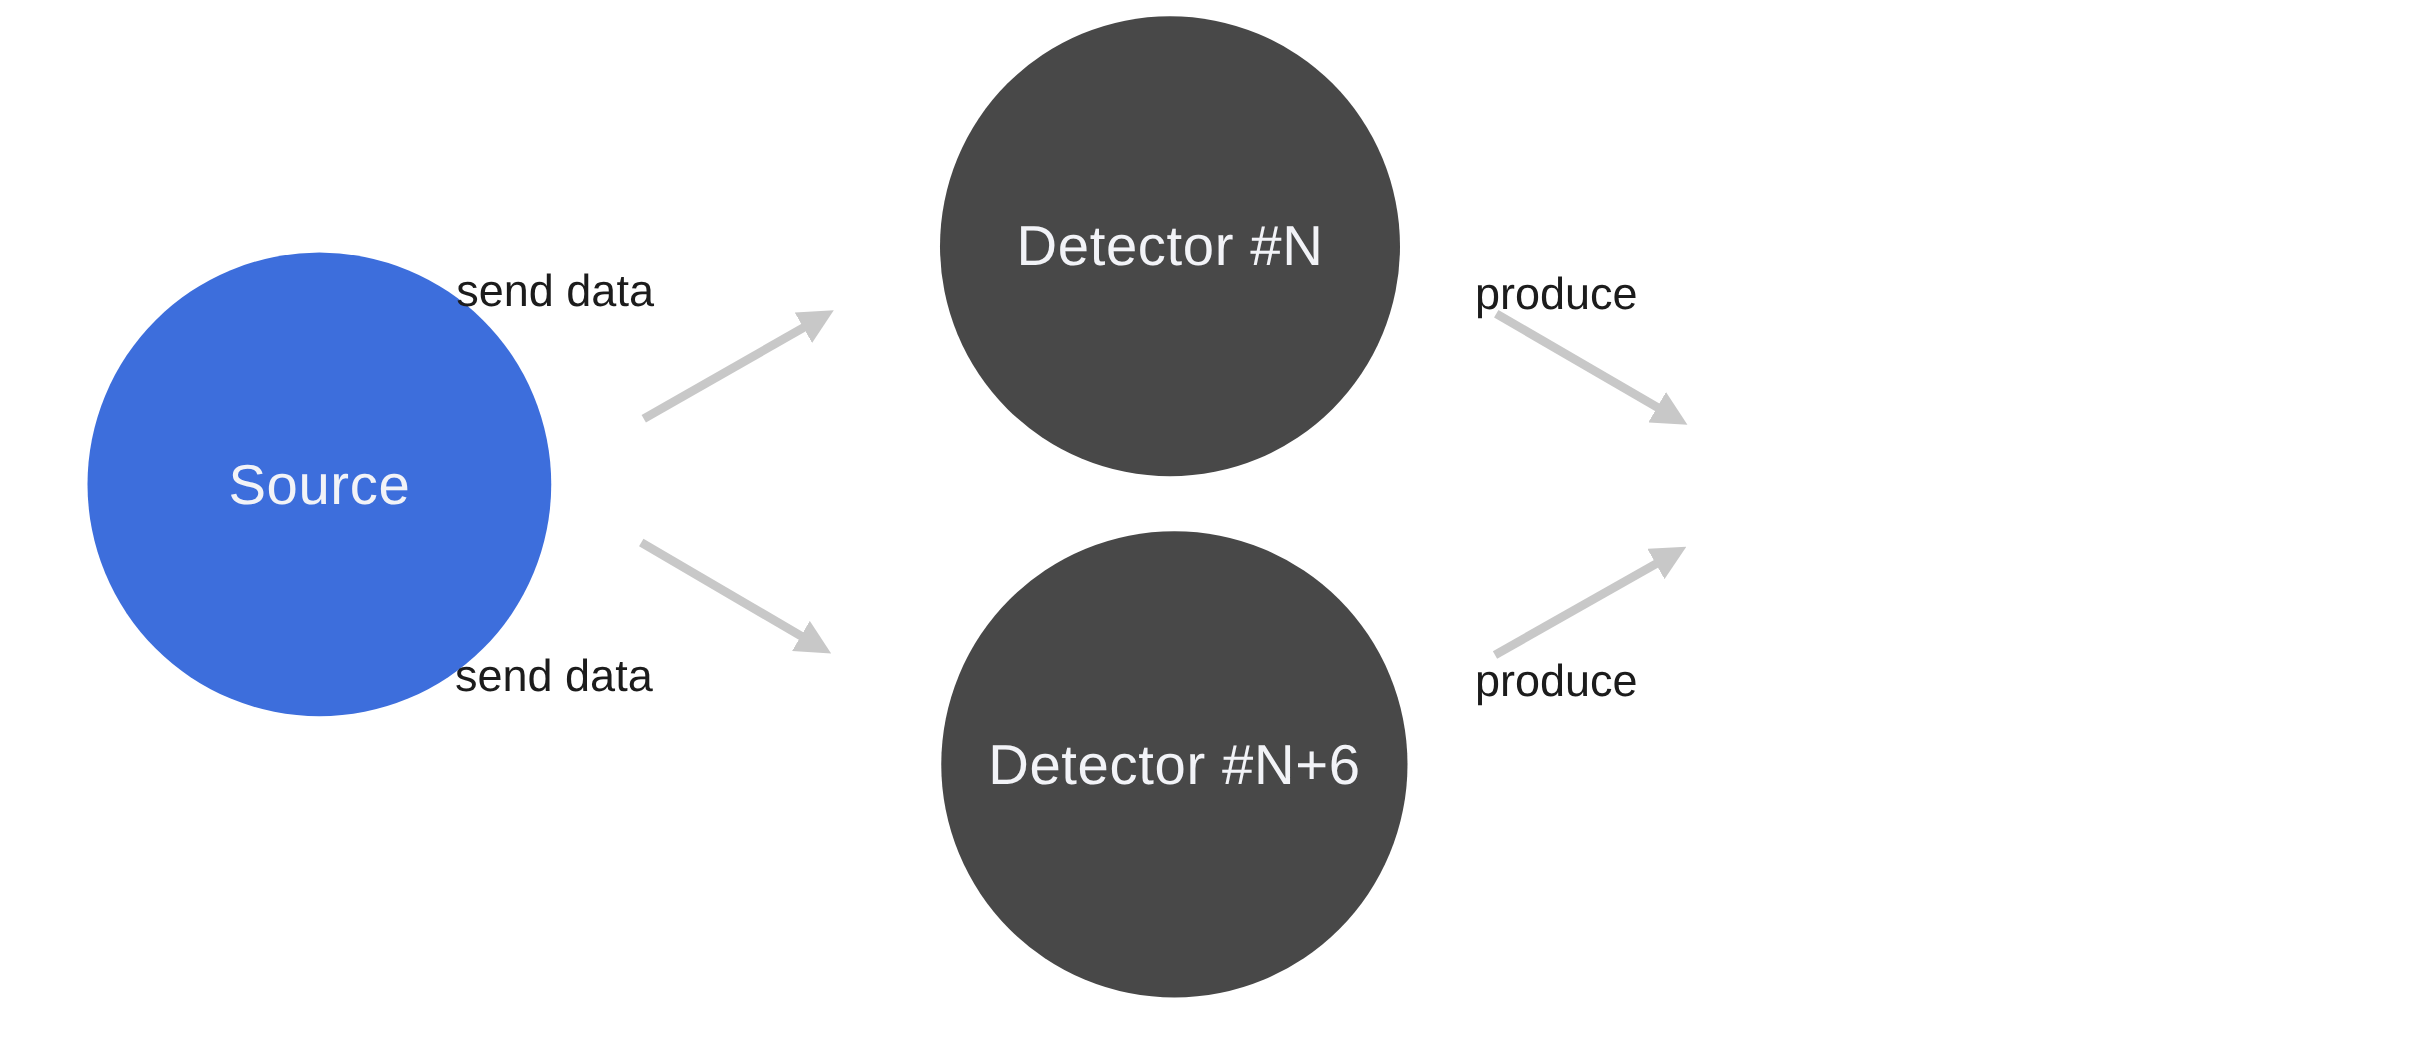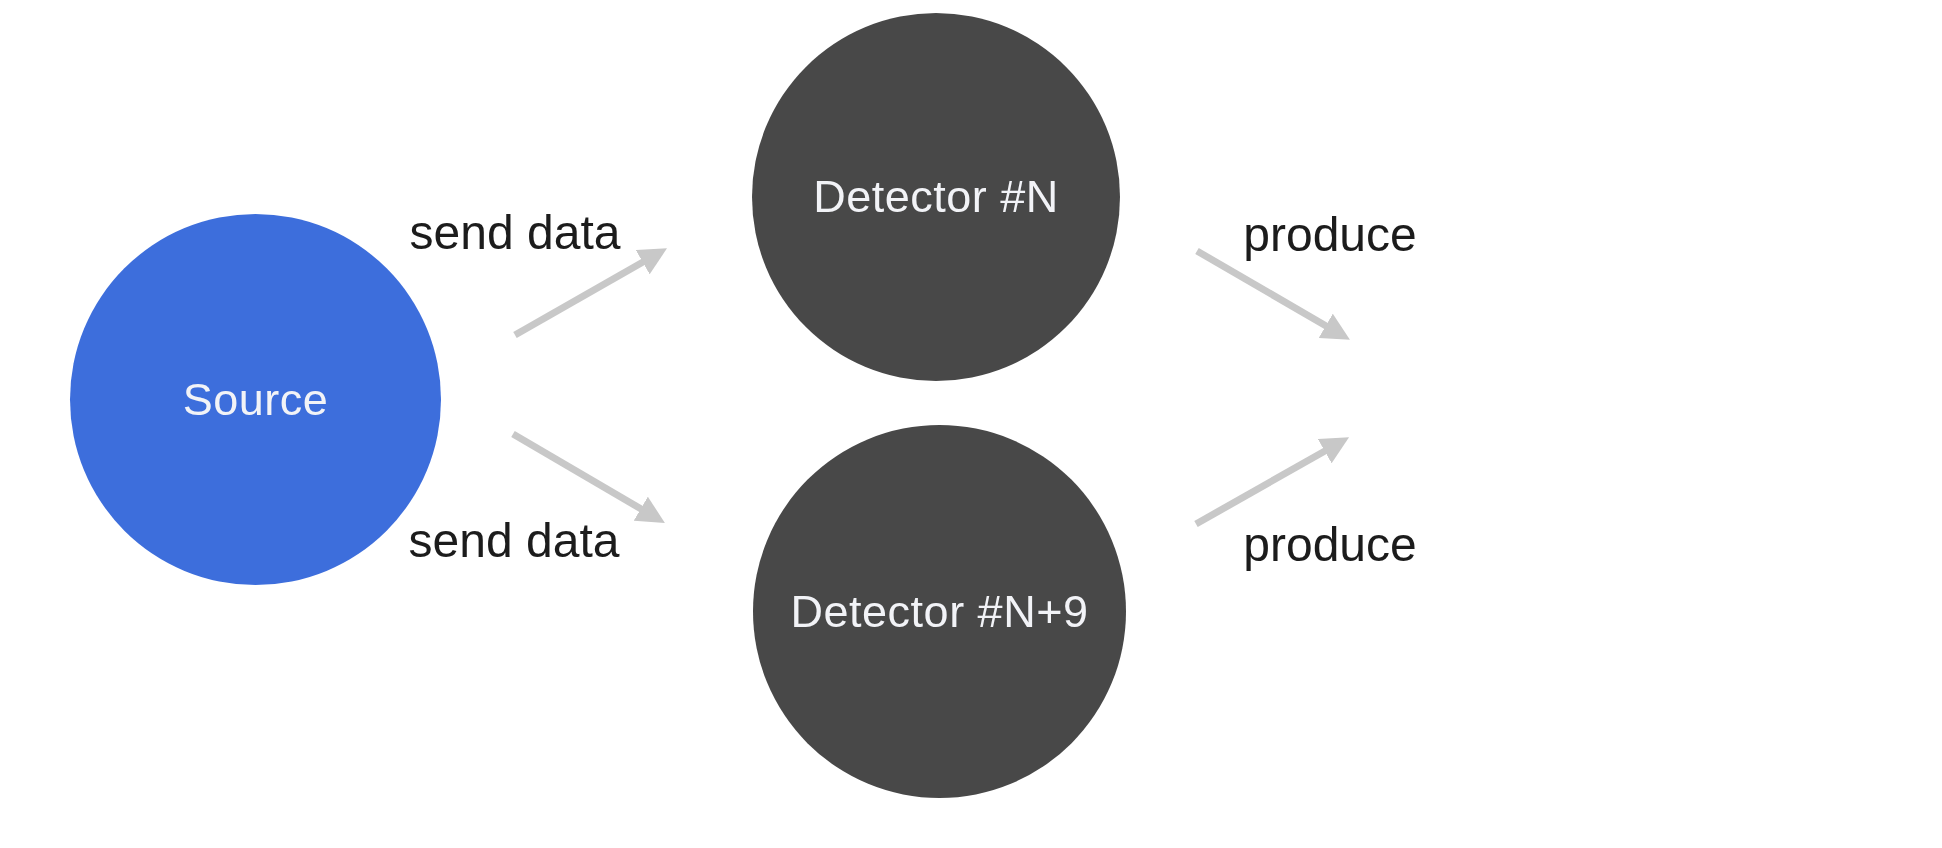--- a/index.html
+++ b/index.html
@@ -25,21 +25,21 @@
   .node--blue { background: var(--node-blue, #3d6edc); }
   .node--gray { background: var(--node-gray, #484848); }
   .node__label {
     color: var(--node-text, #f2f3f7);
     font-size: 45px;
     font-weight: 400;
     letter-spacing: 0.5px;
     white-space: nowrap;
     user-select: none;
   }
-  .node--source      { left: 70px;   top: 214px; width: 371px; height: 371px; }
+  .node--source      { left: 70px;   top: 202px; width: 371px; height: 371px; }
   .node--detector-n  { left: 752px;  top: 13px;  width: 368px; height: 368px; text-align: center; }
   .node--detector-n1 { left: 753px;  top: 425px; width: 373px; height: 373px; }
   .node--event       { left: 1452px; top: 190px; width: 366px; height: 366px; }
 
   .arrows {
     position: absolute;
     left: 0;
     top: 0;
     width: 1942px;
     height: 848px;
@@ -51,22 +51,21 @@
   }
   .arrows marker path {
     fill: var(--arrow, #c8c8c8);
   }
 
   .edge-label {
     position: absolute;
     width: 300px;
     height: 56px;
     line-height: 56px;
-    text-align: center;
-    font-size: 48px;
+    font-size: 36px;
     font-weight: 400;
     color: var(--edge-text, #1c1c1c);
     white-space: nowrap;
     user-select: none;
   }
   .edge-label--send-top     { left: 365px;  top: 205px; }
   .edge-label--send-bottom  { left: 364px;  top: 513px; }
   .edge-label--produce-top  { left: 1180px; top: 207px; }
   .edge-label--produce-bottom { left: 1180px; top: 517px; }
 </style>
@@ -89,21 +88,21 @@
 
   <div class="node node--blue node--source">
     <span class="node__label">Source</span>
   </div>
 
   <div class="node node--gray node--detector-n">
     <span class="node__label">Detector #N</span>
   </div>
 
   <div class="node node--gray node--detector-n1">
-    <span class="node__label">Detector #N+9</span>
+    <span class="node__label">Detector #N+6</span>
   </div>
 
 
   <div class="edge-label edge-label--send-top">send data</div>
 
   <div class="edge-label edge-label--send-bottom">send data</div>
 
   <div class="edge-label edge-label--produce-top">produce</div>
 
   <div class="edge-label edge-label--produce-bottom">produce</div>

